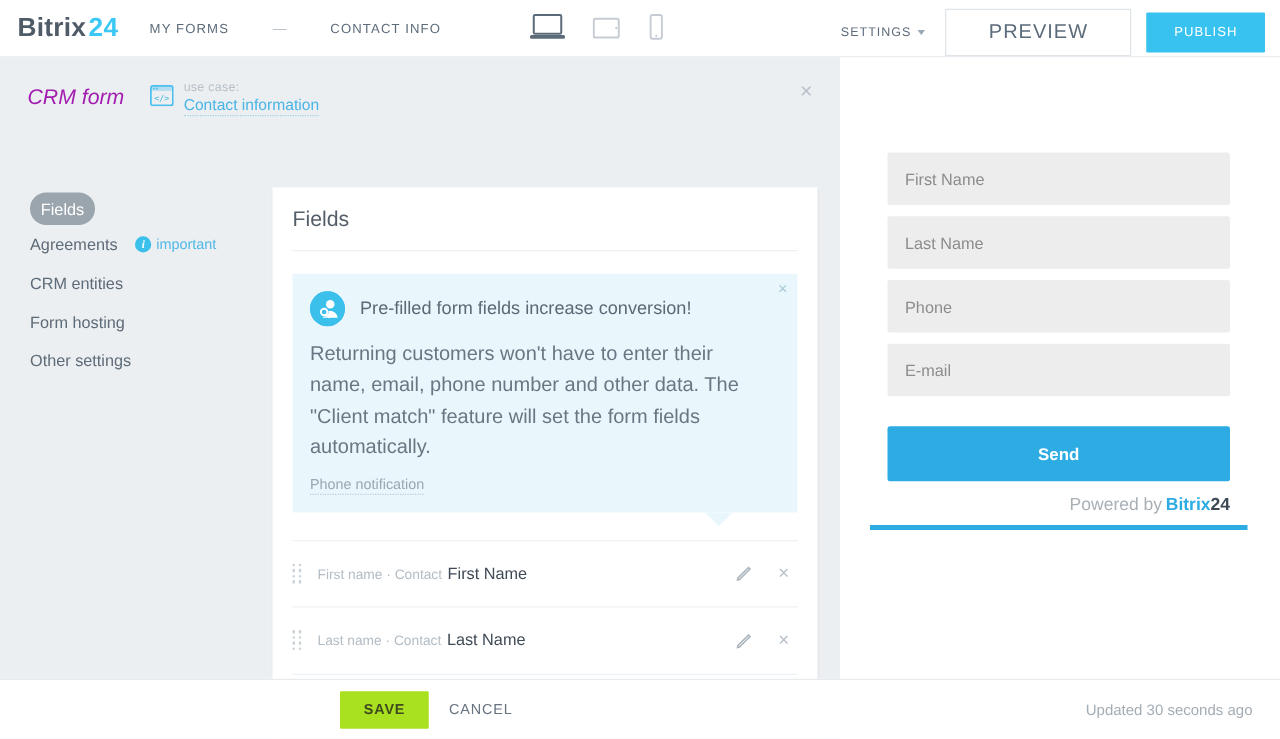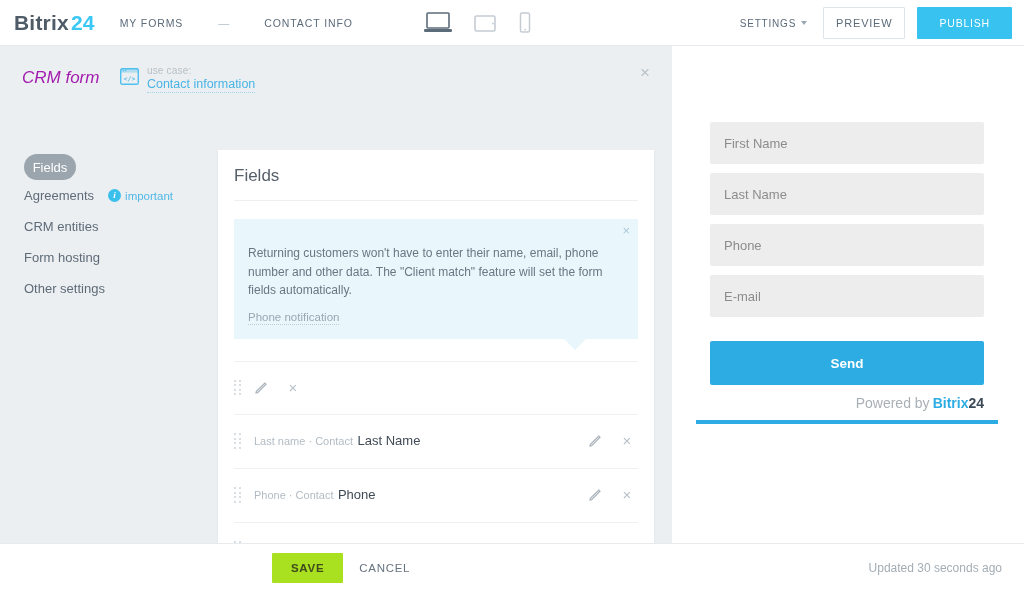--- a/index.html
+++ b/index.html
@@ -43,22 +43,22 @@
   }
   .settings-btn {
     font-size: 10px; letter-spacing: .8px; color: #5c6b7a;
     text-transform: uppercase; cursor: pointer; padding: 6px 4px;
     display: flex; align-items: center; gap: 5px;
   }
   .caret { width: 0; height: 0; border-left: 3.5px solid transparent;
            border-right: 3.5px solid transparent; border-top: 4px solid #9aa7b4; }
   .btn-preview {
     border: 1px solid #dfe4e9; background: #fff; color: #5c6b7a;
-    font-size: 11px; letter-spacing: .8px; text-transform: uppercase;
-    padding: 9px 12px; cursor: pointer; border-radius: 1px;
+    font-size: 16px; letter-spacing: .8px; text-transform: uppercase;
+    padding: 9px 34px; cursor: pointer; border-radius: 1px;
     font-family: "Liberation Sans", sans-serif;
   }
   .btn-publish {
     border: none; background: #37c2ef; color: #ffffff;
     font-size: 10.5px; letter-spacing: .8px; text-transform: uppercase;
     padding: 10px 22px; cursor: pointer; border-radius: 1px;
     font-family: "Liberation Sans", sans-serif;
   }
 
   
@@ -130,21 +130,21 @@
     position: absolute; right: 8px; top: 5px; cursor: pointer;
     color: #a9c9d8; font-size: 13px; line-height: 13px;
   }
   .notif-head { display: flex; align-items: center; gap: 12px; }
   .notif-icon {
     width: 28px; height: 28px; border-radius: 50%; background: #3bc0ec;
     flex: 0 0 28px; position: relative;
   }
   .notif-title { font-size: 14.5px; color: #5c6873; font-weight: 400; }
   .notif-body {
-    font-size: 12px; color: #6a7681; line-height: 1.55; margin-top: 11px;
+    font-size: 16px; color: #6a7681; line-height: 1.55; margin-top: 11px;
     max-width: 360px;
   }
   .notif-hide {
     font-size: 11.5px; color: #9aa7b2; margin-top: 11px;
     border-bottom: 1px dotted #c2ccd4; display: inline-block;
     cursor: pointer; padding-bottom: 1px;
   }
   .notif-arrow {
     position: absolute; left: 330px; bottom: -11px;
     width: 0; height: 0; border-left: 11px solid transparent;
@@ -312,38 +312,55 @@
         <span>Other settings</span>
       </div>
     </div>
 
     <div class="card">
       <div class="card-title">Fields</div>
       <div class="card-divider"></div>
 
       <div class="notif">
         <span class="notif-x">×</span>
+        <div class="notif-head">
+          <span class="notif-icon">
+            <svg width="28" height="28" viewBox="0 0 28 28">
+              <circle cx="14" cy="14" r="14" fill="#3bc0ec"></circle>
+              <circle cx="16.2" cy="10.4" r="3.4" fill="#ffffff"></circle>
+              <path d="M10.2 21.2c0.6-3.4 3.1-5.4 6-5.4s5.4 2 6 5.4z" fill="#ffffff"></path>
+              <circle cx="11.3" cy="16.8" r="3.5" fill="#3bc0ec"></circle>
+              <circle cx="11.3" cy="16.6" r="2.6" fill="none" stroke="#ffffff" stroke-width="1.5"></circle>
+              <line x1="13.2" y1="18.6" x2="15.2" y2="20.6" stroke="#ffffff" stroke-width="1.7" stroke-linecap="round"></line>
+            </svg>
+          </span>
+          <span class="notif-title">Pre-filled form fields increase conversion!</span>
+        </div>
         <div class="notif-body">Returning customers won't have to enter their name, email, phone number and other data. The "Client match" feature will set the form fields automatically.</div>
         <div class="notif-hide">Phone notification</div>
         <span class="notif-arrow"></span>
       </div>
 
       <div class="fields-list">
 
         <div class="field-row">
           <span class="drag">
               <i></i>
               <i></i>
               <i></i>
               <i></i>
               <i></i>
               <i></i>
               <i></i>
               <i></i>
             </span>
+          <span class="field-texts">
+            <span class="field-sub">First name · Contact</span>
+            <span class="field-name">First Name</span>
+          </span>
           <span class="row-actions">
             <span class="ico-btn">
               <svg width="14" height="14" viewBox="0 0 14 14">
                   <path d="M2 12l1.6-.4L12 3.2 10.8 2 2.4 10.4z" fill="none" stroke="#aab3bb" stroke-width="1.2"></path>
                 </svg>
             </span>
             <span class="del-x">×</span>
           </span>
         </div>
 

